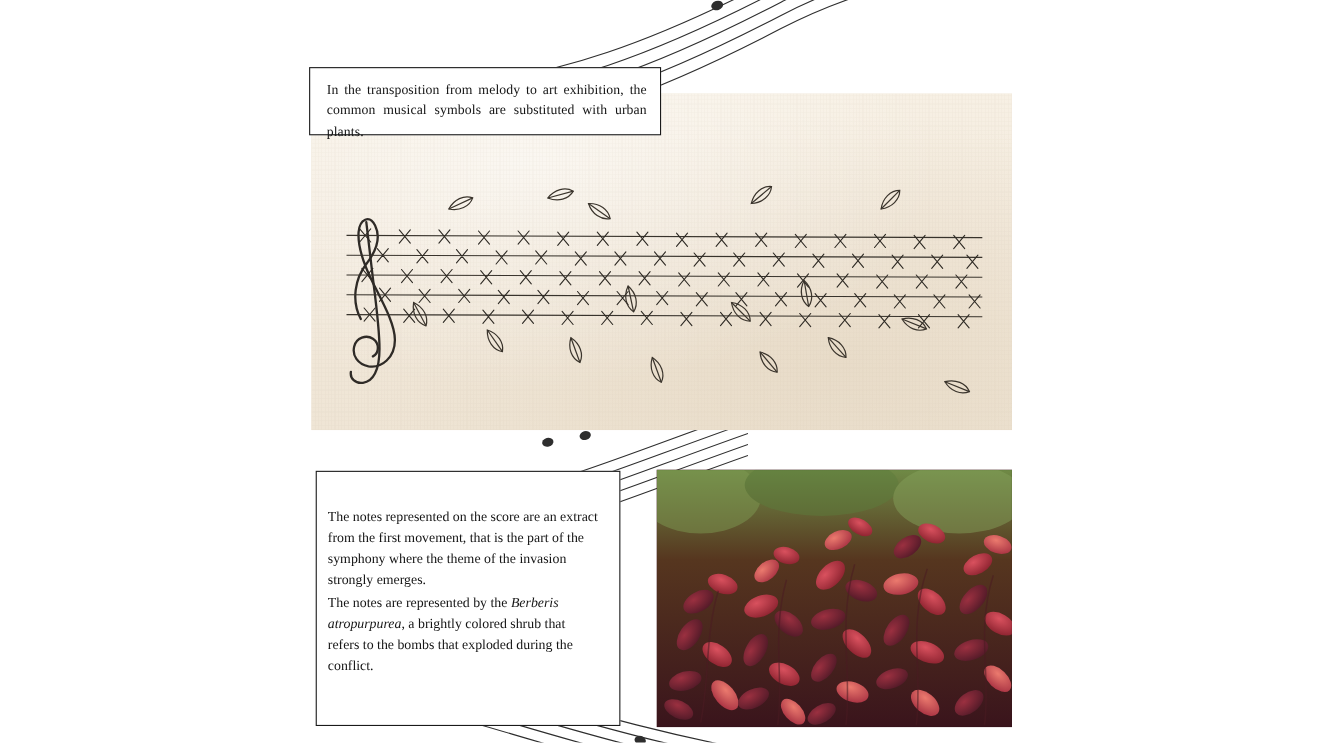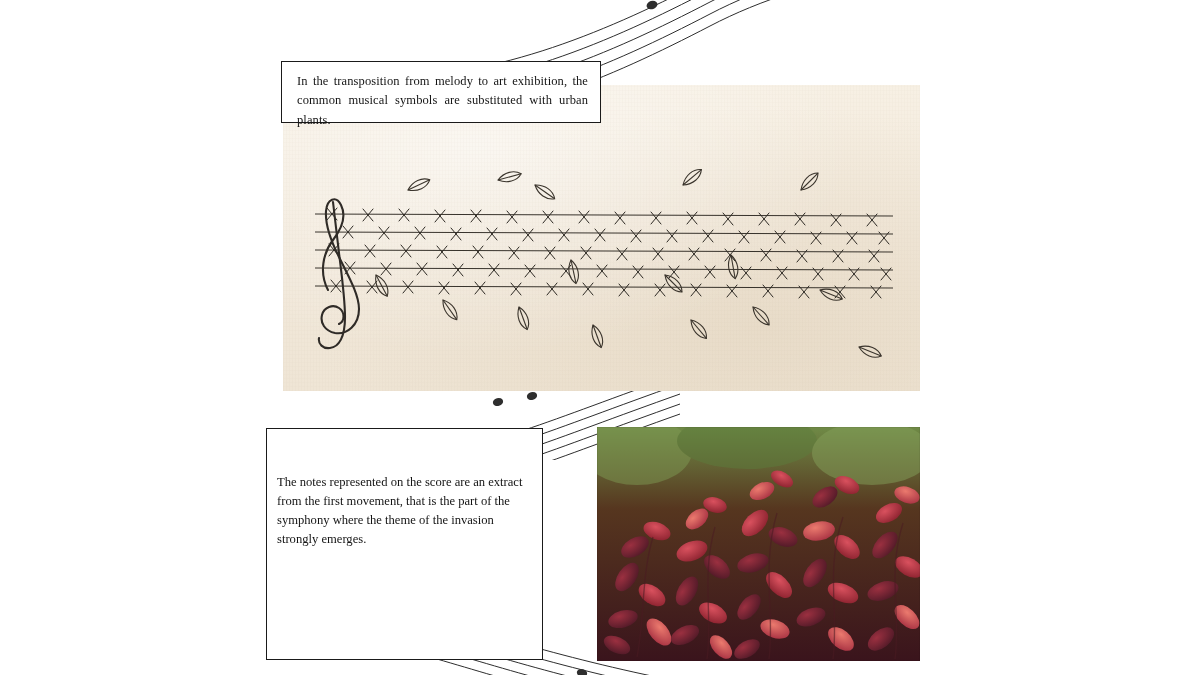--- a/index.html
+++ b/index.html
@@ -93,28 +93,28 @@
       repeating-linear-gradient(0deg, rgba(180,165,140,0.08) 0 1px, rgba(255,255,255,0) 1px 4px);
   }
   .score-svg {
     position: absolute;
     inset: 0;
   }
 
   
   .caption-bottom {
     position: absolute;
-    left: 266px;
+    left: 287px;
     top: 428px;
     width: 277px;
     height: 232px;
     border: 1.2px solid #1a1a1a;
     background: #ffffff;
     box-sizing: border-box;
-    padding: 44px 18px 12px 10px;
+    padding: 32px 18px 12px 10px;
     z-index: 5;
   }
   .caption-bottom p {
     margin: 0;
     font-size: 12.6px;
     line-height: 1.52;
     color: #141414;
   }
   .caption-bottom .para2 {
     margin-top: 1px;
@@ -372,20 +372,21 @@
       </g>
     </svg>
   </div>
 
   <div class="caption-top">
     <p>In the transposition from melody to art exhibition, the common musical symbols are substituted with urban plants.</p>
   </div>
 
   <div class="caption-bottom">
     <p>The notes represented on the score are an extract from the first movement, that is the part of the symphony where the theme of the invasion strongly emerges.</p>
+    <p class="para2"><span>The notes are represented by the </span><em>Berberis atropurpurea</em><span>, a brightly colored shrub that refers to the bombs that exploded during the conflict.</span></p>
   </div>
 
   <div class="plant-photo">
     <svg width="323" height="234" viewBox="0 0 323 234">
       <defs>
         <linearGradient id="bgGrad" x1="0" y1="0" x2="0" y2="1">
           <stop offset="0%" stop-color="#6f8a46"></stop>
           <stop offset="35%" stop-color="#56361f"></stop>
           <stop offset="100%" stop-color="#3a141c"></stop>
         </linearGradient>

